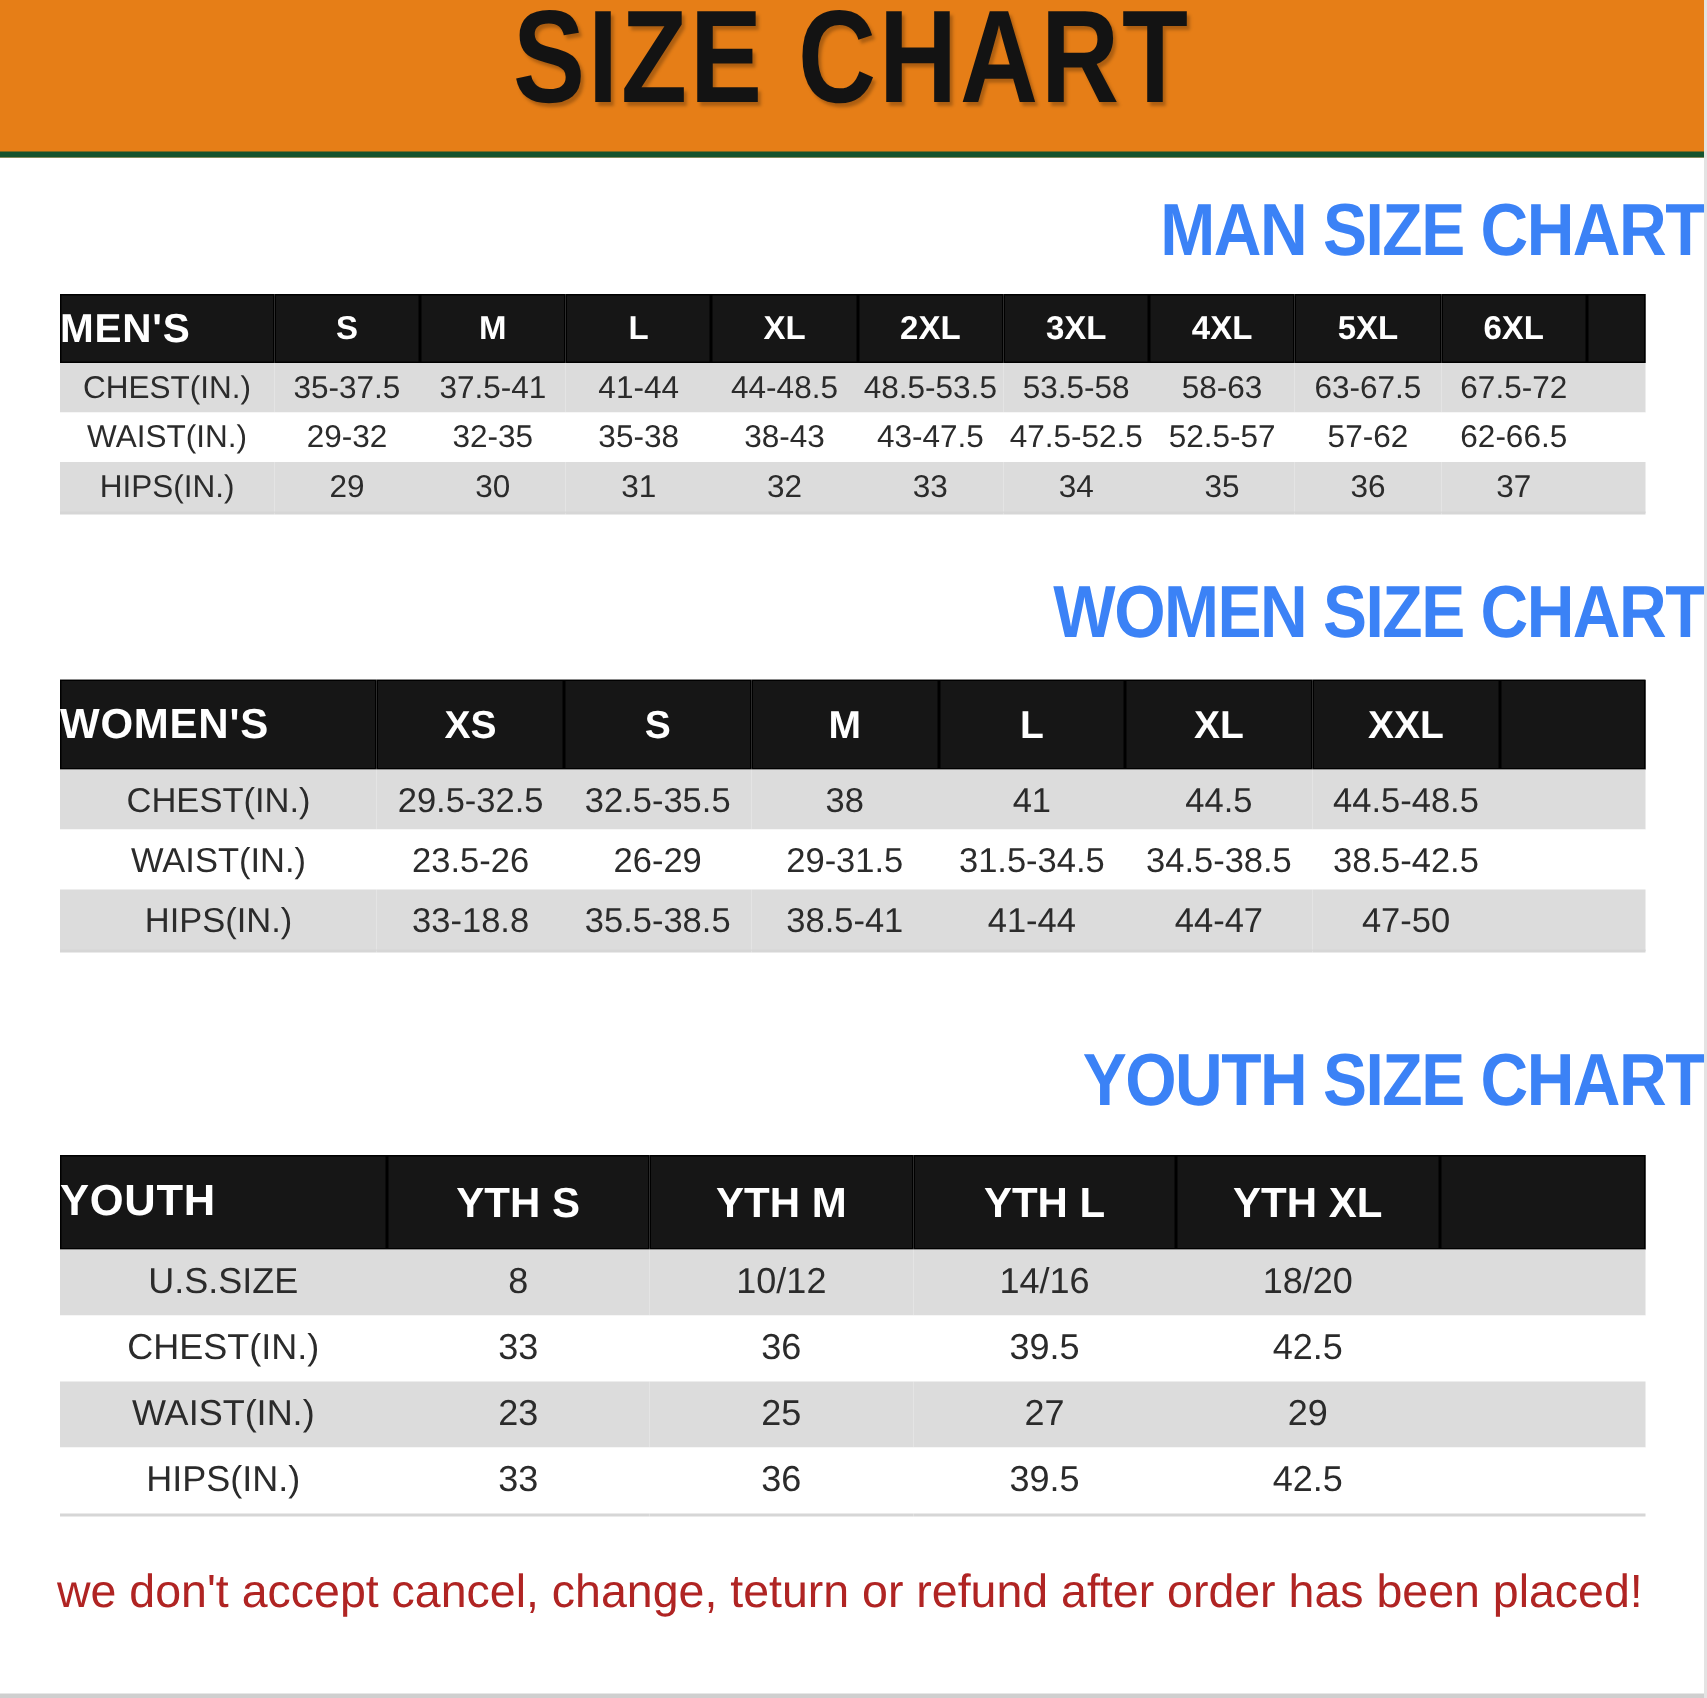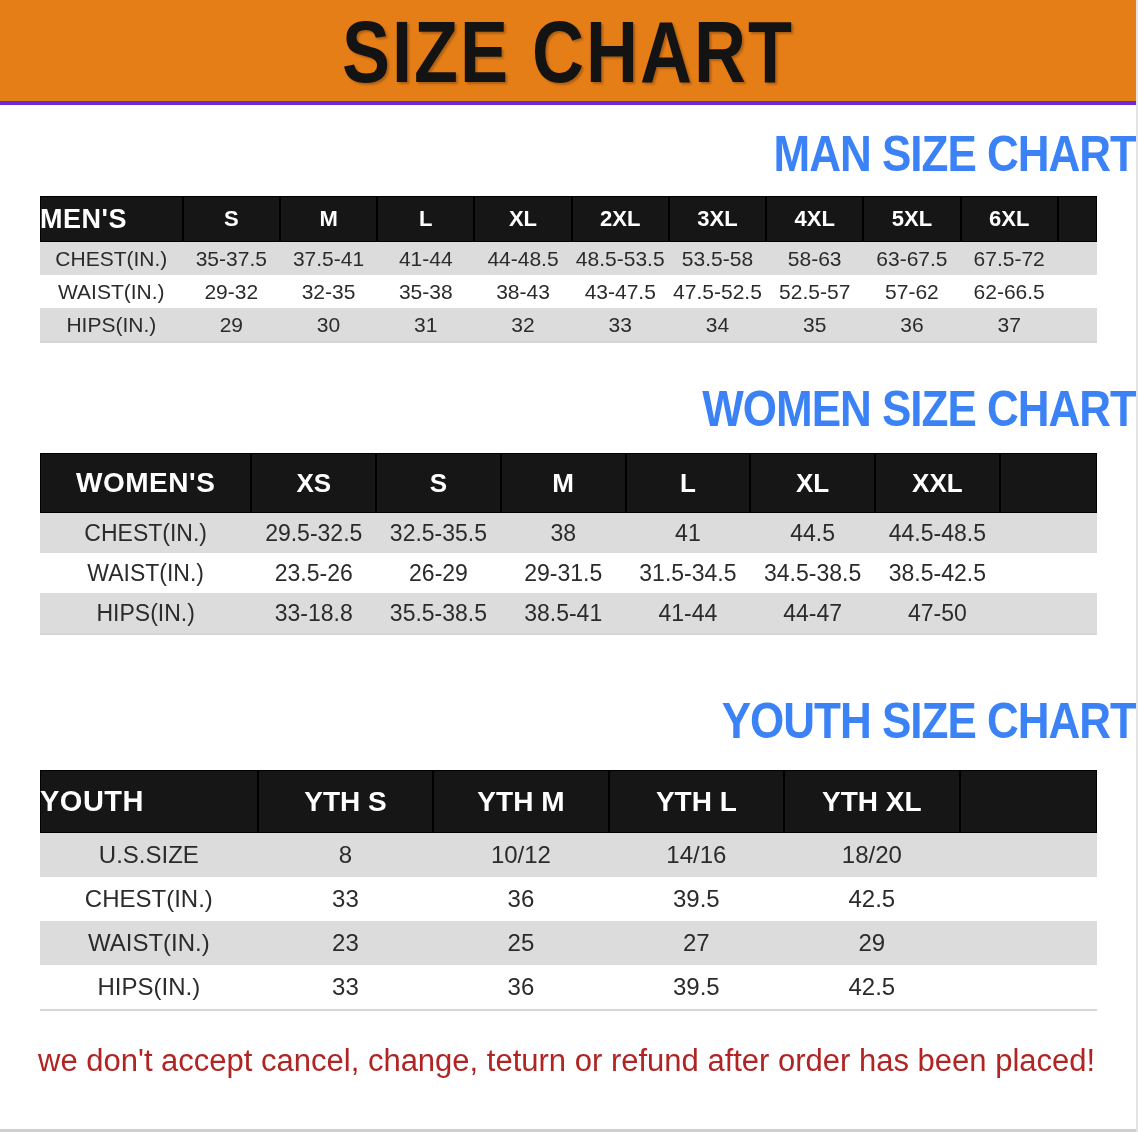--- a/index.html
+++ b/index.html
@@ -12,22 +12,22 @@
     border-right:2px solid #e3e3e3;
     box-sizing:border-box;
   }
   body::after{
     content:"";position:absolute;left:0;right:0;bottom:0;height:3px;background:#cfcfcf;
   }
   
   .banner{
     height:101px;
     background:#e67e17;
-    border-bottom:4px solid #6d28d9;
-    display:flex;align-items:center;justify-content:center;
+    border-bottom:4px solid #14532d;
+    display:flex;justify-content:center;
   }
   .banner-title{
     display:inline-block;
     font-size:72px;font-weight:bold;color:#131313;
     letter-spacing:2px;
     transform:scaleY(1.22);
     text-shadow:2px 2px 2px rgba(0,0,0,0.25);
     white-space:nowrap;
   }
   
@@ -63,21 +63,21 @@
     text-align:center;color:#2b2b2b;padding:0;white-space:nowrap;
   }
   .size-table tr.g td{background:#dcdcdc;}
   .size-table tr.w td{background:#ffffff;}
   
   .mens th{height:46px;font-size:22px;}
   .mens th.lbl{font-size:27px;}
   .mens td{height:33px;font-size:21px;}
   
   .womens th{height:60px;font-size:26px;}
-  .womens th.lbl{font-size:28px;text-align:center;}
+  .womens th.lbl{font-size:28px;}
   .womens td{height:40px;font-size:23px;}
   
   .youth th{height:63px;font-size:28px;}
   .youth th.lbl{font-size:29px;}
   .youth td{height:44px;font-size:24px;}
   
   .disclaimer{
     margin:26px 20px 0 38px;
     color:#b02423;
     font-size:31px;line-height:47px;

